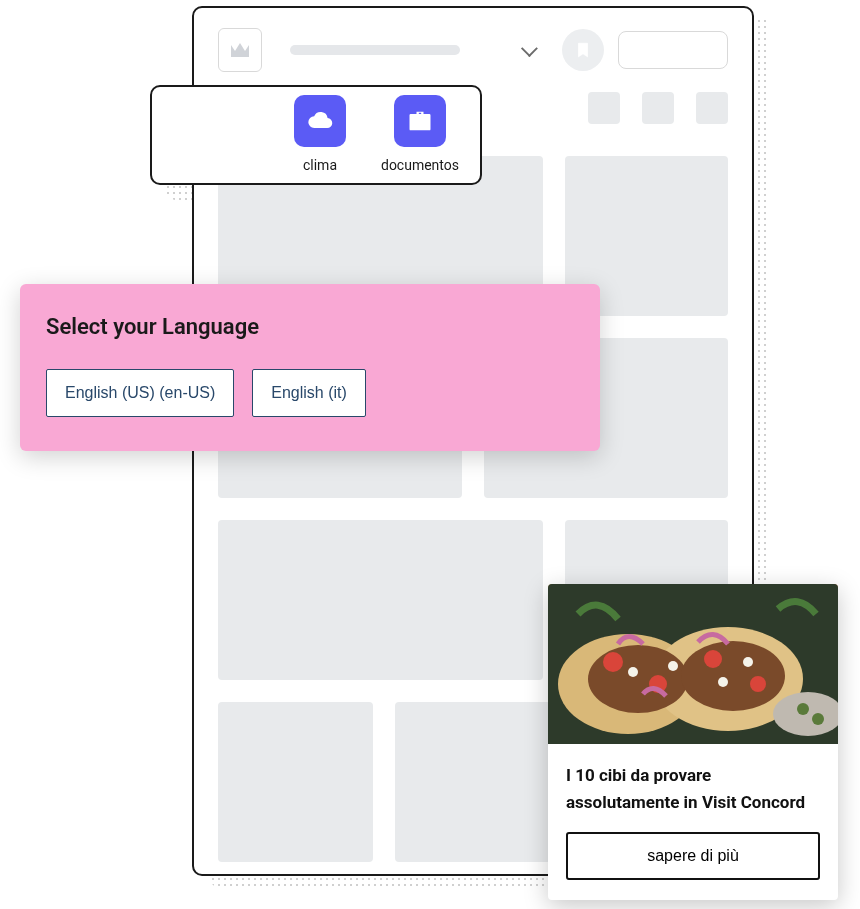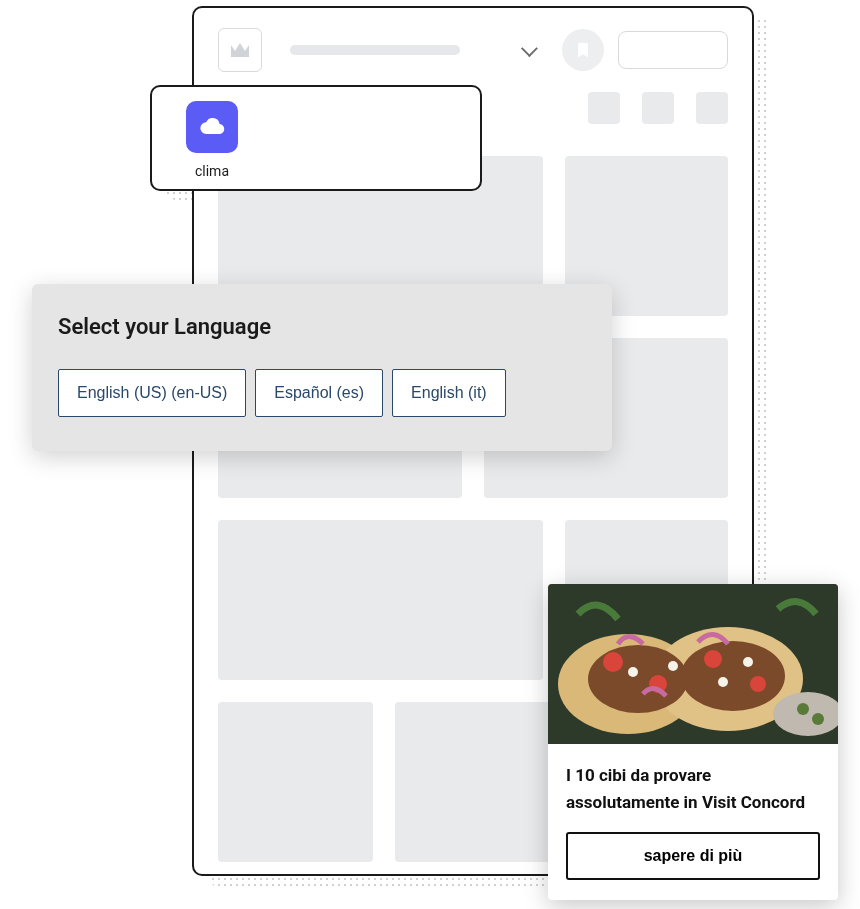--- a/index.html
+++ b/index.html
@@ -91,47 +91,47 @@
   .apps-popover {
     position: absolute;
     top: 85px;
     left: 150px;
     width: 332px;
     background:#fff;
     border: 2px solid #1a1a1a;
     border-radius: 10px;
     z-index: 5;
     display:flex;
-    padding: 14px 10px 10px 10px;
-    justify-content: flex-start;
+    padding: 8px 10px 10px 10px;
+    justify-content: flex-end;
   }
   .app-item { display:flex; flex-direction:column; align-items:center; gap:10px; width: 100px;}
   .app-icon {
     width: 52px; height: 52px;
     background: #5b5bf5;
     border-radius: 10px;
     display:flex; align-items:center; justify-content:center;
   }
   .app-icon svg { width: 28px; height: 28px; fill:#fff; }
   .app-label { font-size: 14px; color:#1a1a1a; }
 
   
   .lang-panel {
     position: absolute;
     top: 284px;
-    left: 32px;
+    left: 20px;
     width: 580px;
-    background:#e5e5e5;
+    background:#f9a8d4;
     box-shadow: 0 6px 24px rgba(0,0,0,0.18);
     border-radius: 6px;
     z-index: 6;
     padding: 30px 26px 34px 26px;
   }
   .lang-title { font-size: 22px; font-weight:600; color:#1a1a1a; margin-bottom: 30px; }
-  .lang-grid { display:flex; flex-wrap:wrap; gap: 9px; }
+  .lang-grid { display:flex; flex-wrap:wrap; gap: 18px; }
   .lang-btn {
     border: 1px solid #29486a;
     color: #29486a;
     background: #fff;
     padding: 14px 18px;
     font-size: 16px;
     border-radius: 2px;
     cursor: pointer;
   }
 
@@ -159,21 +159,21 @@
     line-height: 1.6;
     padding: 18px 18px 16px 18px;
   }
   .article-btn {
     margin: 0 18px;
     width: calc(100% - 36px);
     border: 2px solid #111;
     background:#fff;
     padding: 13px 0;
     font-size: 16px;
-    font-weight:700;
+    font-weight:400;
     border-radius: 3px;
     cursor:pointer;
   }
 </style>
 </head>
 <body>
 
 <div class="dot-shadow main"></div>
 <div class="dot-shadow menu"></div>
 
@@ -224,27 +224,34 @@
 
 <div class="apps-popover">
   <div class="app-item">
     <div class="app-icon">
       <svg viewBox="0 0 24 24">
           <path d="M7 18a5 5 0 0 1 0-10 6 6 0 0 1 11.5 1.5A4 4 0 0 1 18 18H7z"></path>
         </svg>
     </div>
     <span class="app-label">clima</span>
   </div>
+  <div class="app-item">
+    <div class="app-icon">
+      <svg viewBox="0 0 24 24">
+          <path d="M9 6V4h6v2h5a1 1 0 0 1 1 1v12a1 1 0 0 1-1 1H4a1 1 0 0 1-1-1V7a1 1 0 0 1 1-1h5zm2 0h2V5h-2v1z"></path>
+        </svg>
+    </div>
+    <span class="app-label">documentos</span>
+  </div>
 </div>
 
 <div class="lang-panel">
   <div class="lang-title">Select your Language</div>
   <div class="lang-grid">
     <button class="lang-btn">English (US) (en-US)</button>
-    <button class="lang-btn">Español (es)</button>
     <button class="lang-btn">English (it)</button>
   </div>
 </div>
 
 <div class="article-card">
   <div class="article-img">
     <svg viewBox="0 0 290 160" width="290" height="160" preserveAspectRatio="xMidYMid slice">
       <rect width="290" height="160" fill="#2d3a2a"></rect>
       <ellipse cx="80" cy="100" rx="70" ry="50" fill="#d9b878"></ellipse>
       <ellipse cx="180" cy="95" rx="75" ry="52" fill="#e0c286"></ellipse>

